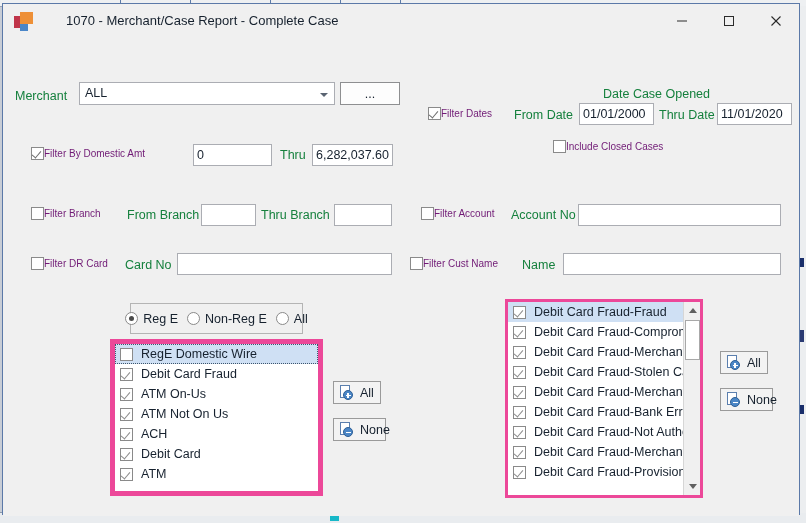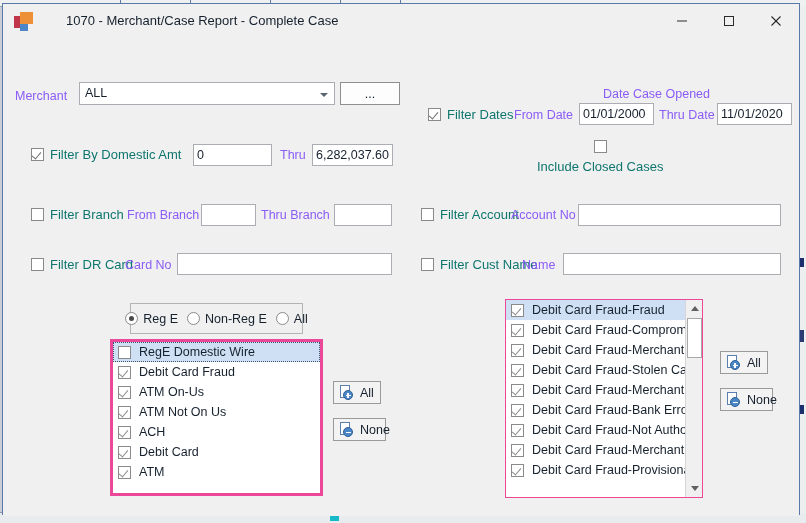--- a/index.html
+++ b/index.html
@@ -112,21 +112,21 @@
   .client {
     position: relative;
     height: 479px;
     background: #f0f0f0;
   }
 
   
   .lbl {
     position: absolute;
     font-size: 12.5px;
-    color: #8b5cf6;
+    color: #15803d;
     white-space: nowrap;
     line-height: 16px;
   }
   .txt {
     position: absolute;
     box-sizing: border-box;
     background: #ffffff;
     border: 1px solid #abadb3;
     font-size: 12.5px;
     color: #16212e;
@@ -171,23 +171,22 @@
     align-items: center;
     justify-content: center;
     white-space: nowrap;
   }
 
   
   .cbx {
     position: absolute;
     display: flex;
     align-items: center;
-    gap: 6px;
-    font-size: 13px;
-    color: #0f766e;
+    font-size: 10px;
+    color: #701a75;
     white-space: nowrap;
   }
   .box {
     width: 13px; height: 13px;
     box-sizing: border-box;
     background: #ffffff;
     border: 1px solid #8a8a8a;
     position: relative;
     flex: none;
   }
@@ -236,24 +235,24 @@
     width: 5px; height: 5px;
     border-radius: 50%;
     background: #4a4a4a;
   }
 
   
   .listbox {
     position: absolute;
     box-sizing: border-box;
     background: #ffffff;
-    border: 3px solid #ec4899;
+    border: 5px solid #ec4899;
     overflow: hidden;
   }
-  .listbox.framed { border: 1px solid #ec4899; }
+  .listbox.framed { border: 3px solid #ec4899; }
   .list-inner {
     position: absolute;
     left: 0; top: 0; right: 0; bottom: 0;
     overflow: hidden;
   }
   .list-item {
     display: flex;
     align-items: center;
     gap: 8px;
     height: 20px;
@@ -429,21 +428,21 @@
 
     <div class="lbl" style="left:600px;top:49px;">Date Case Opened</div>
     <div class="cbx" style="left:425px;top:70px;">
       <span class="box checked"></span>
       <span>Filter Dates</span>
     </div>
     <div class="lbl" style="left:511px;top:70px;">From Date</div>
     <div class="txt" style="left:576px;top:66px;width:75px;">01/01/2000</div>
     <div class="lbl" style="left:656px;top:70px;">Thru Date</div>
     <div class="txt" style="left:714px;top:66px;width:75px;">11/01/2020</div>
-    <div class="cbx" style="left:534px;top:103px;flex-direction:column;">
+    <div class="cbx" style="left:550px;top:103px;">
       <span class="box"></span>
       <span>Include Closed Cases</span>
     </div>
 
     <div class="cbx" style="left:28px;top:110px;">
       <span class="box checked"></span>
       <span>Filter By Domestic Amt</span>
     </div>
     <div class="lbl" style="left:157px;top:110px;padding-left:40px;">From</div>
     <div class="txt" style="left:190px;top:107px;width:79px;">0</div>
@@ -466,21 +465,21 @@
     <div class="lbl" style="left:508px;top:170px;">Account No</div>
     <div class="txt" style="left:575px;top:167px;width:203px;"></div>
 
     <div class="cbx" style="left:28px;top:220px;">
       <span class="box"></span>
       <span>Filter DR Card</span>
     </div>
     <div class="lbl" style="left:122px;top:220px;">Card No</div>
     <div class="txt" style="left:174px;top:216px;width:215px;"></div>
 
-    <div class="cbx" style="left:418px;top:220px;">
+    <div class="cbx" style="left:407px;top:220px;">
       <span class="box"></span>
       <span>Filter Cust Name</span>
     </div>
     <div class="lbl" style="left:519px;top:220px;">Name</div>
     <div class="txt" style="left:560px;top:216px;width:218px;"></div>
 
     <div class="radio-group" style="left:127px;top:266px;width:173px;height:31px;">
       <span class="radio">
         <span class="rdot sel"></span>
         <span>Reg E</span>

